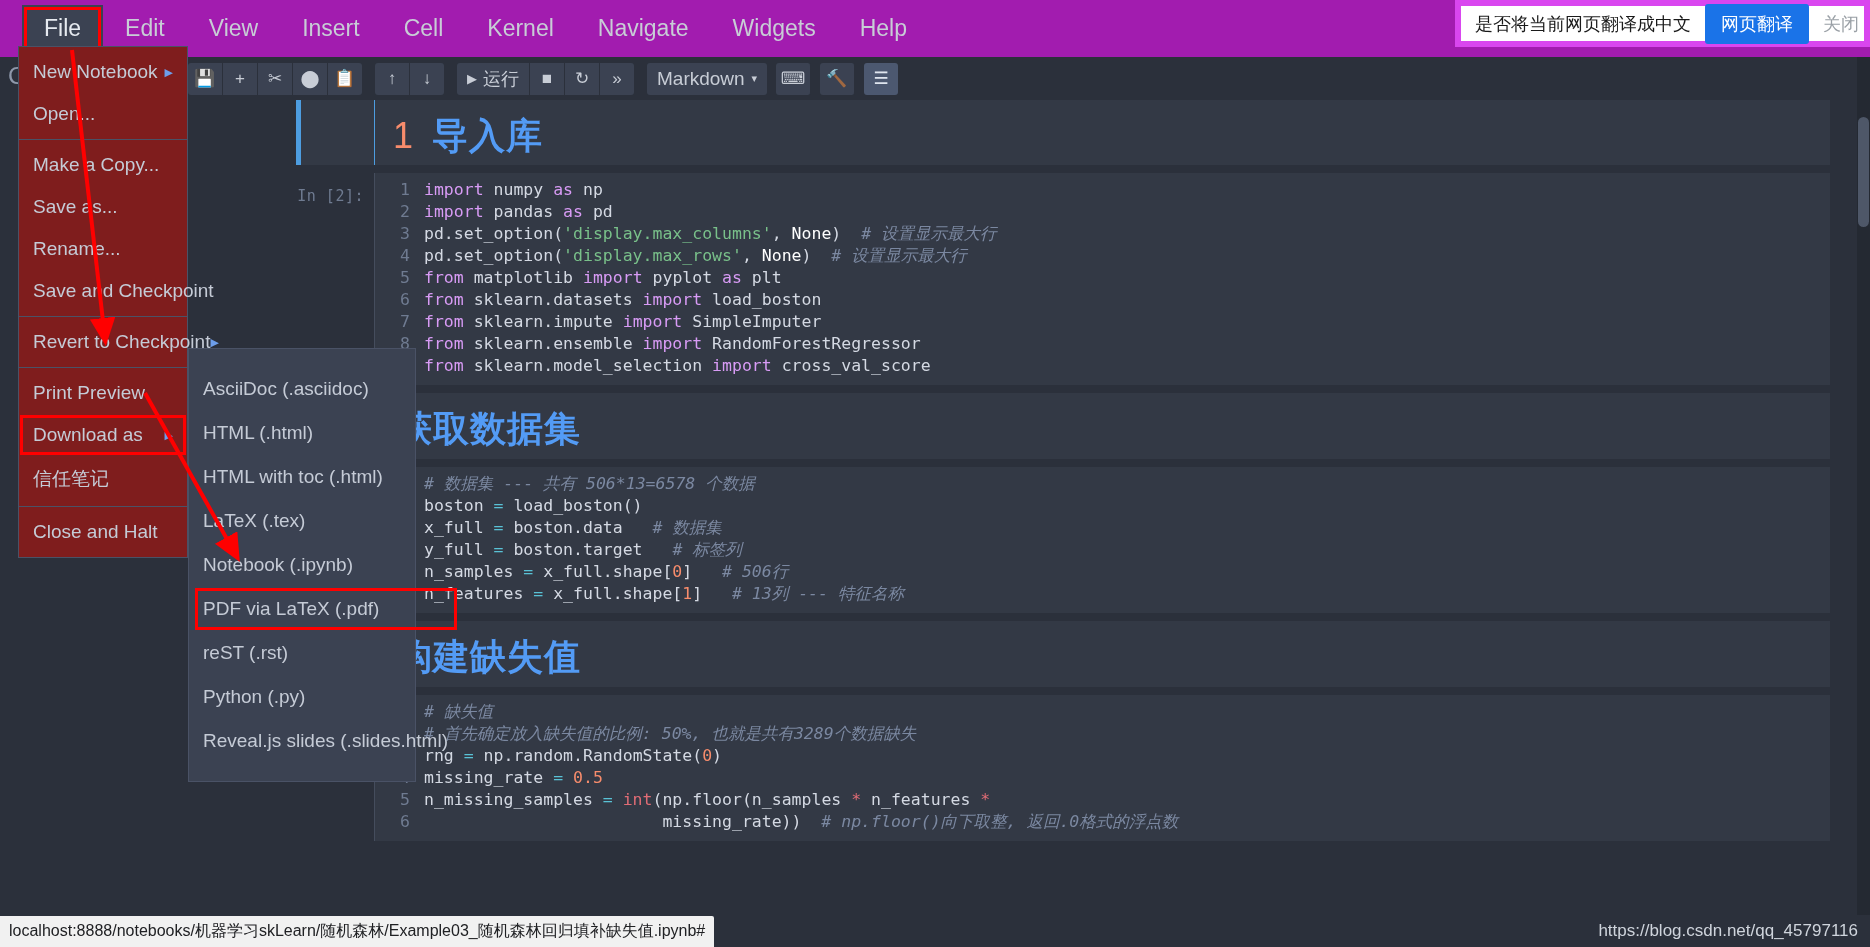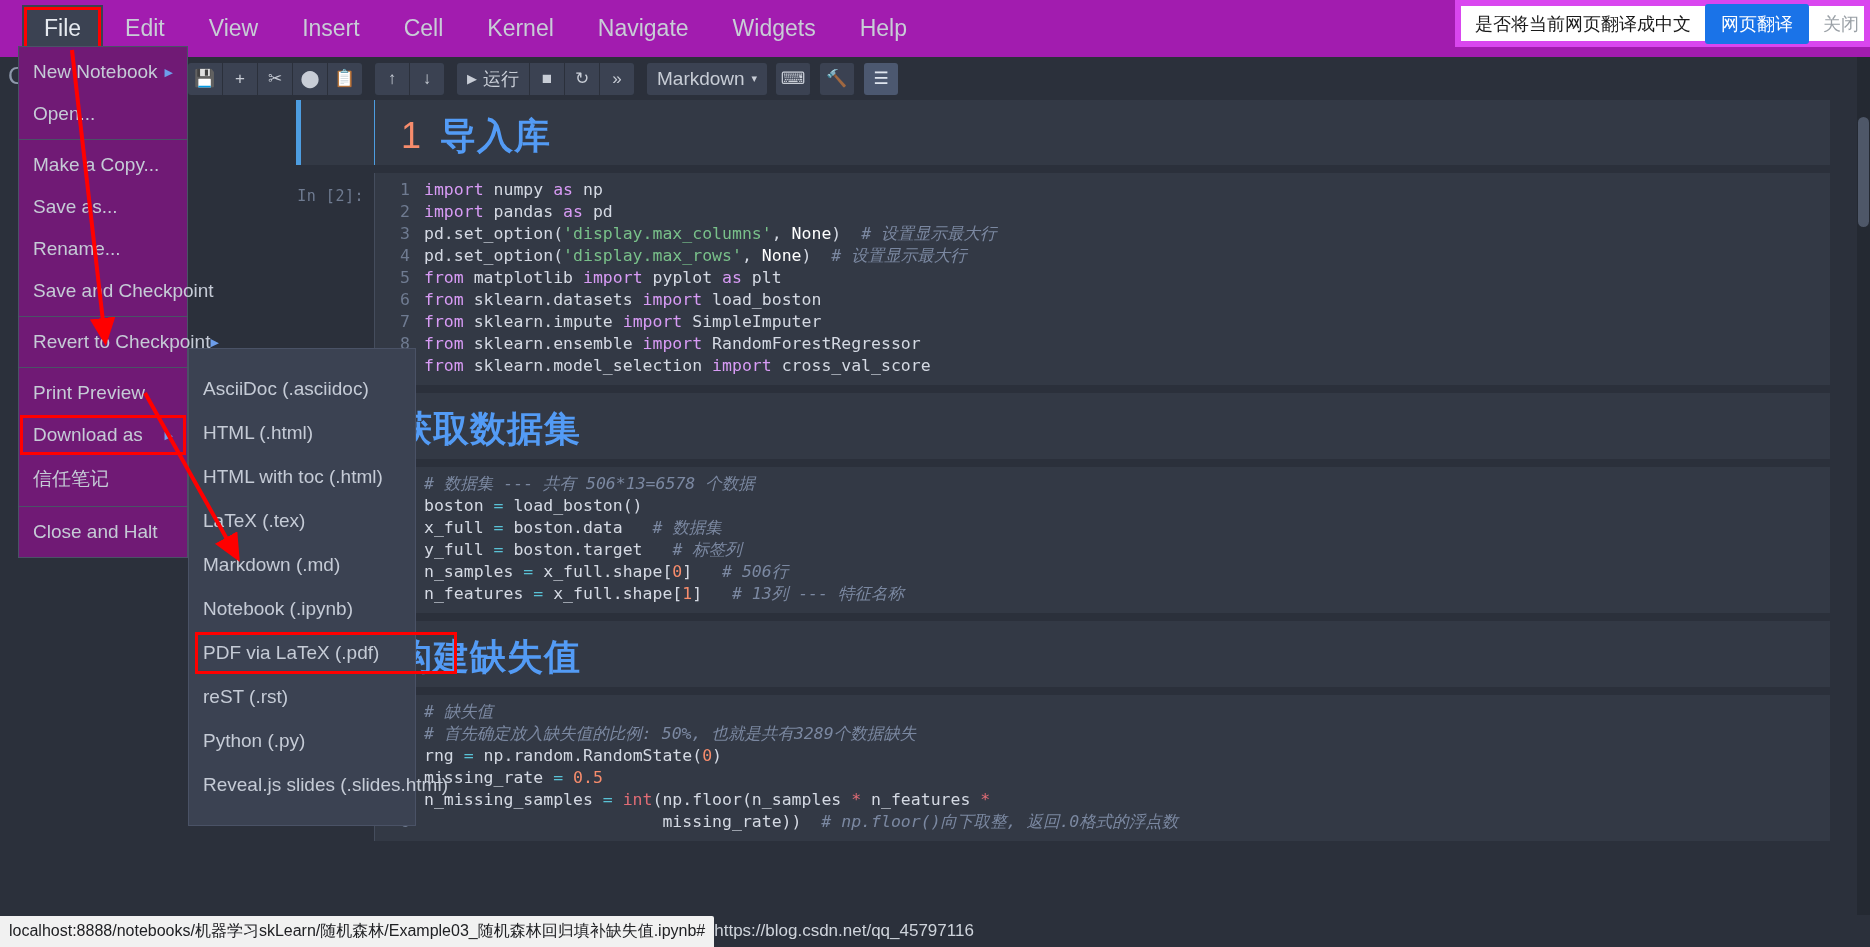--- a/index.html
+++ b/index.html
@@ -110,21 +110,21 @@
   .str{color:#79c08a;}
   .none{color:#ffffff;}
   .num{color:#f78c6c;}
   .op{color:#59c2d6;}
   .cm{color:#7b88a1;font-style:italic;}
   .bi{color:#e06c75;}
 
   
   .dropdown{
     position:absolute;left:18px;top:46px;width:170px;
-    background:#701a75;border:1px solid #4a5266;box-sizing:border-box;
+    background:#7f1d1d;border:1px solid #4a5266;box-sizing:border-box;
     z-index:40;padding:4px 0;
   }
   .dd-item{
     color:#c5cbd6;font-size:19px;padding:10px 14px;position:relative;
     display:flex;align-items:center;justify-content:space-between;white-space:nowrap;
   }
   .dd-sep{height:1px;background:#4a5266;margin:4px 0;}
   .dd-arrow{color:#6d9eeb;font-size:11px;}
   .dd-item.boxed .box{
     position:absolute;left:1px;top:1px;right:1px;bottom:1px;
@@ -152,21 +152,21 @@
   .leftstrip{
     position:absolute;left:188px;top:100px;width:48px;height:815px;background:#232831;
   }
   .leftstrip2{
     position:absolute;left:236px;top:100px;width:14px;height:815px;background:#2b303b;
   }
 
   
   .statusbar{
     position:absolute;left:0;bottom:0;width:1870px;height:32px;
-    display:flex;align-items:center;
+    display:flex;align-items:center;justify-content:space-between;
     font-size:16px;color:#e4e7ec;
   }
   .status-url{
     background:#f1f1f1;color:#202124;padding:5px 9px;font-size:16px;
     max-width:760px;overflow:hidden;white-space:nowrap;border-top-right-radius:2px;
   }
   .watermark{color:#cfd4dc;font-size:17px;padding-right:12px;}
 
   
   .scrollbar{
@@ -255,21 +255,21 @@
     <div>;</div>
     <div>日填补</div>
   </div>
 
   <div class="nbbody">
     <div class="nb-inner">
 
       <div class="cell md" style="height:65px;">
         <div class="md-marker"></div>
         <div class="prompt"></div>
-        <div class="md-content" style="border-left:1px solid #4d9de0;padding-left:26px;">
+        <div class="md-content" style="border-left:1px solid #4d9de0;padding-left:18px;">
           <div class="h1">
             <span class="num">1</span><span>导入库</span>
           </div>
         </div>
       </div>
 
       <div class="cell" style="background:#2b303b;">
         <div class="prompt">In [2]:</div>
         <div class="codearea">
           <div class="cline"><span class="lno">1</span><span class="ctext"><span class="k">import</span> numpy <span class="k">as</span> np</span></div>
@@ -371,21 +371,20 @@
     <div class="dd-item">
       <span>Close and Halt</span>
     </div>
   </div>
 
   <div class="submenu">
     <div class="sm-item"><span>AsciiDoc (.asciidoc)</span></div>
     <div class="sm-item"><span>HTML (.html)</span></div>
     <div class="sm-item"><span>HTML with toc (.html)</span></div>
     <div class="sm-item"><span>LaTeX (.tex)</span></div>
-    <div class="sm-item"><span>Markdown (.md)</span></div>
     <div class="sm-item"><span>Notebook (.ipynb)</span></div>
     <div class="sm-item boxed">
       <span>PDF via LaTeX (.pdf)</span>
       <span class="box"></span>
     </div>
     <div class="sm-item"><span>reST (.rst)</span></div>
     <div class="sm-item"><span>Python (.py)</span></div>
     <div class="sm-item"><span>Reveal.js slides (.slides.html)</span></div>
   </div>
 

